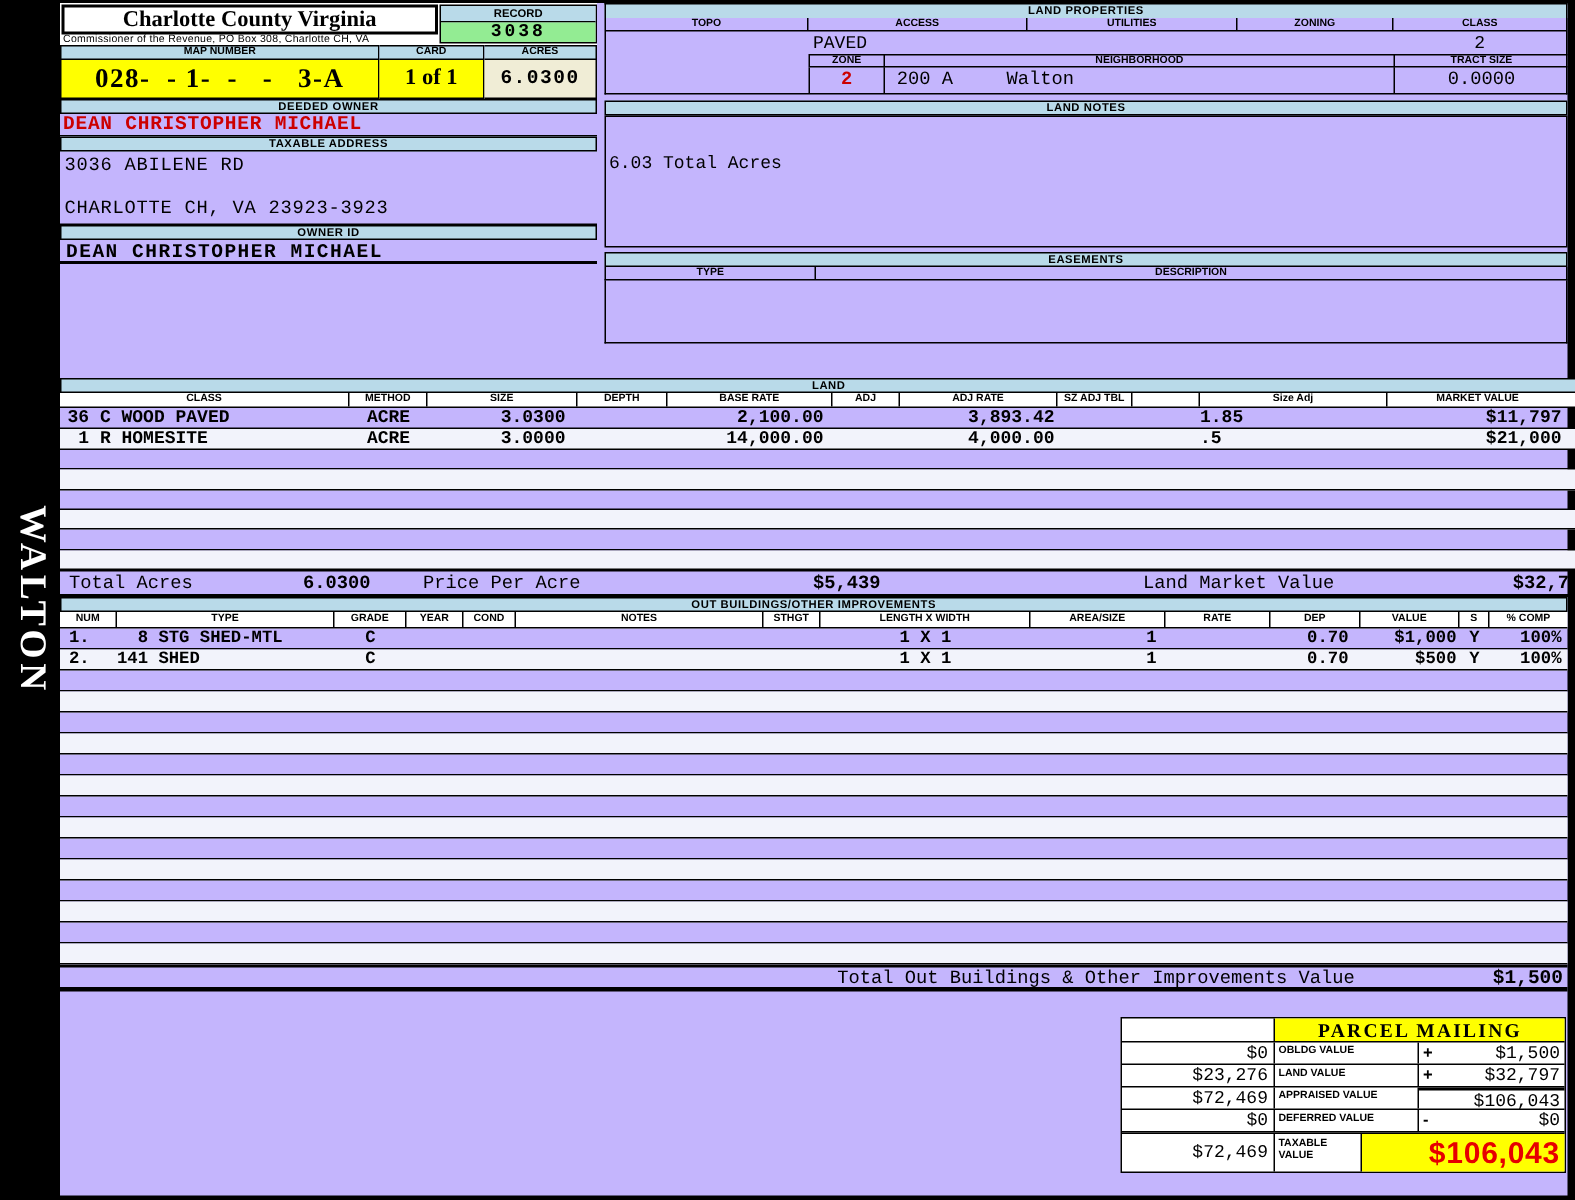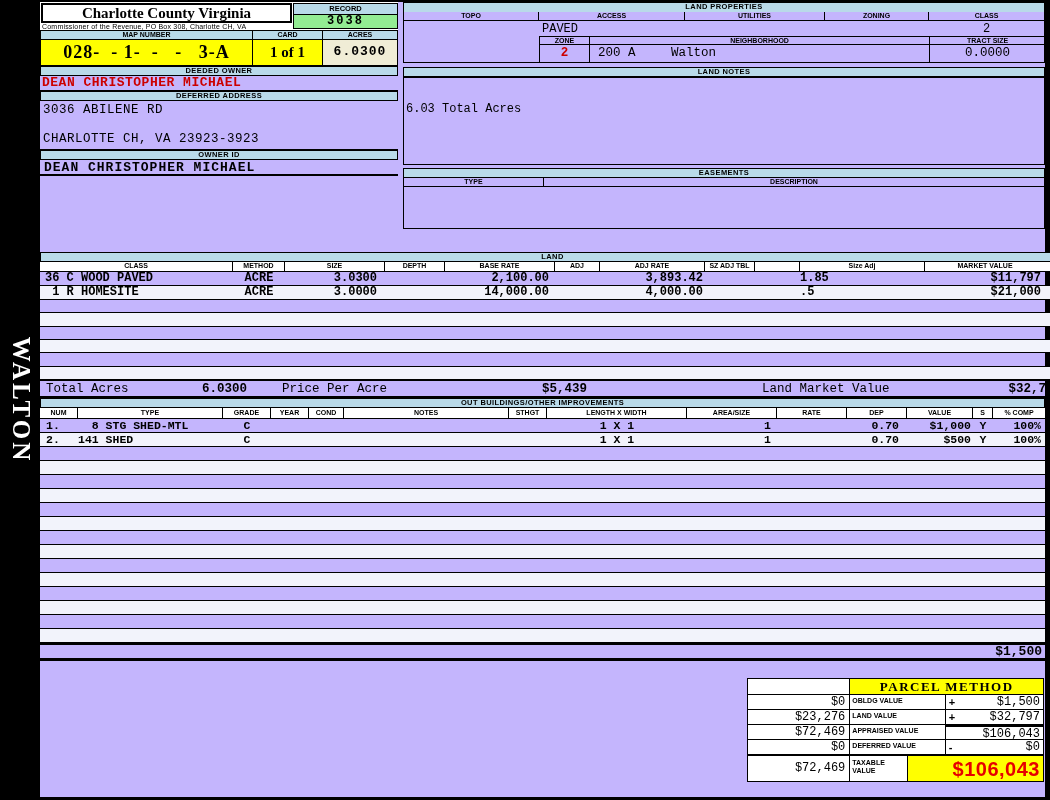--- a/index.html
+++ b/index.html
@@ -140,21 +140,21 @@
         <div style="width:70px">CARD</div>
         <div style="width:75px">ACRES</div>
       </div>
       <div class="map-vals">
         <div class="v-map pre">028-  - 1-  -   -   3-A</div>
         <div class="v-card">1 of 1</div>
         <div class="v-acres mono">6.0300</div>
       </div>
       <div class="bar">DEEDED OWNER</div>
       <div class="owner-name mono">DEAN CHRISTOPHER MICHAEL</div>
-      <div class="bar">DEFERRED ADDRESS</div>
+      <div class="bar">TAXABLE ADDRESS</div>
       <div class="addr-box mono">
         <div class="l1">3036 ABILENE RD</div>
         <div class="l2">CHARLOTTE CH, VA 23923-3923</div>
       </div>
       <div class="bar">OWNER ID</div>
       <div class="ownerid-val mono">DEAN CHRISTOPHER MICHAEL</div>
     </div>
 
     <div class="right-panel">
       <div class="bar" style="border-bottom:none">LAND PROPERTIES</div>
@@ -317,29 +317,30 @@
         <div class="er"></div>
         <div class="er stripe"></div>
         <div class="er"></div>
         <div class="er stripe"></div>
         <div class="er"></div>
         <div class="er stripe"></div>
         <div class="er"></div>
         <div class="er stripe"></div>
       </div>
       <div class="ob-total mono">
+        <span>Total Out Buildings &amp; Other Improvements Value</span>
         <span class="spacer"></span>
         <span class="val">$1,500</span>
       </div>
     </div>
 
     <div class="psum">
       <div class="ps-row ps-hrow">
         <div class="ps-money"></div>
-        <div class="ps-title">PARCEL METHOD</div>
+        <div class="ps-title">PARCEL MAILING</div>
       </div>
       <div class="ps-row">
         <div class="ps-money mono">$0</div>
         <div class="ps-label">OBLDG VALUE</div>
         <div class="ps-val">
             <span class="op">+</span>
             <span class="amt mono">$1,500</span>
           </div>
       </div>
       <div class="ps-row">

